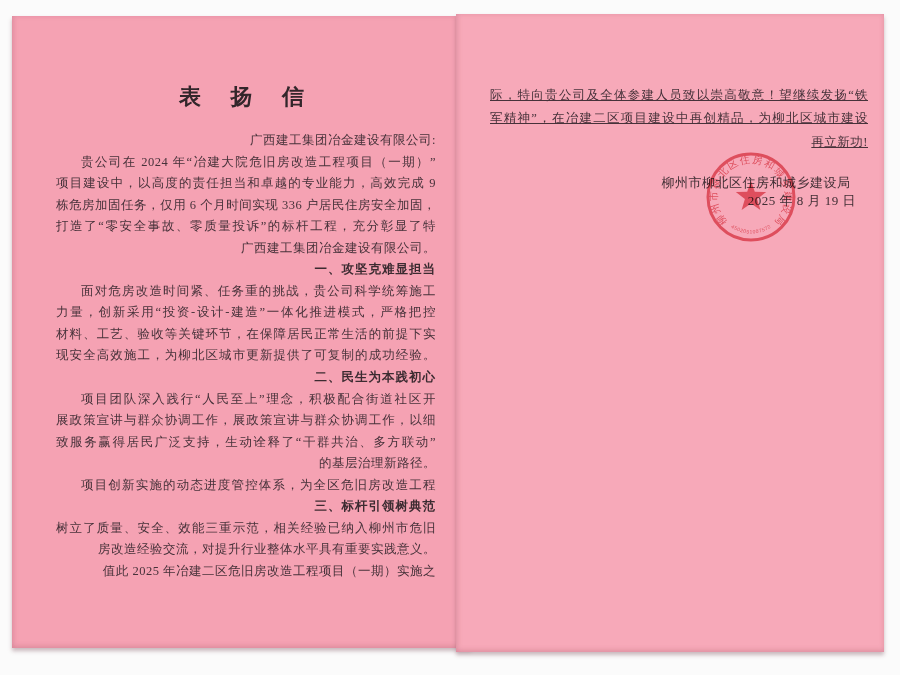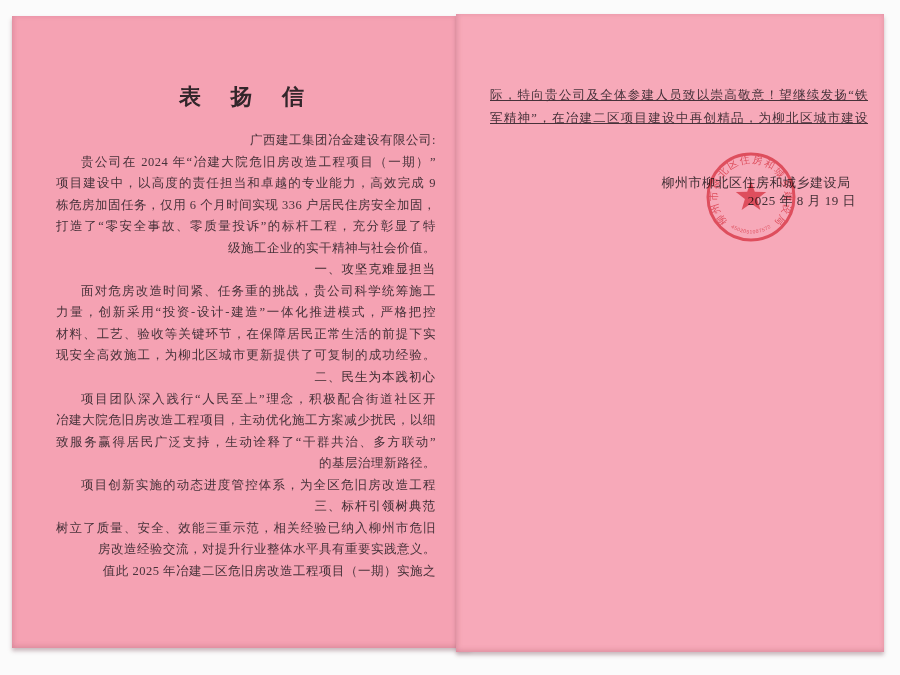--- a/index.html
+++ b/index.html
@@ -20,21 +20,21 @@
     letter-spacing:12px;text-indent:12px;color:#33262b;
   }
   .body-block{position:absolute;color:#47323a;font-size:12.5px;letter-spacing:.5px;}
   .body-left{left:44px;top:114px;width:380px;line-height:21.55px;}
   .body-right{left:34px;top:70px;width:378px;line-height:23.4px;text-decoration:underline;}
   .tline{text-align:right;white-space:normal;}
   .tline.full{text-align:justify;text-align-last:justify;text-justify:inter-character;}
   .tline.indent{text-indent:25px;}
   .tline.bold{
     font-family:"Liberation Sans","DejaVu Sans",sans-serif;
-    font-weight:400;color:#3c2b31;letter-spacing:1px;
+    font-weight:700;color:#3c2b31;letter-spacing:1px;
   }
   .signature{
     position:absolute;left:200px;top:160px;width:200px;
     text-align:center;color:#402e34;font-size:13px;letter-spacing:.5px;
   }
   .signature .org{white-space:nowrap;}
   .signature .date{margin-top:0;white-space:nowrap;text-align:right;}
   .seal{
     position:absolute;left:235px;top:123px;width:120px;height:120px;
     opacity:.74;mix-blend-mode:multiply;z-index:5;
@@ -47,43 +47,44 @@
 <div class="canvas">
 
   <div class="page page-left">
     <div class="title">表 扬 信</div>
     <div class="body-block body-left">
         <div class="tline">广西建工集团冶金建设有限公司:</div>
         <div class="tline indent full">贵公司在 2024 年“冶建大院危旧房改造工程项目（一期）”</div>
         <div class="tline full">项目建设中，以高度的责任担当和卓越的专业能力，高效完成 9</div>
         <div class="tline full">栋危房加固任务，仅用 6 个月时间实现 336 户居民住房安全加固，</div>
         <div class="tline full">打造了“零安全事故、零质量投诉”的标杆工程，充分彰显了特</div>
-        <div class="tline">级施工企业的实干精神与社会价值。</div>
+        <div class="tline">广西建工集团冶金建设有限公司。</div>
         <div class="tline indent bold">一、攻坚克难显担当</div>
         <div class="tline indent full">面对危房改造时间紧、任务重的挑战，贵公司科学统筹施工</div>
         <div class="tline full">力量，创新采用“投资-设计-建造”一体化推进模式，严格把控</div>
         <div class="tline full">材料、工艺、验收等关键环节，在保障居民正常生活的前提下实</div>
         <div class="tline full">现安全高效施工，为柳北区城市更新提供了可复制的成功经验。</div>
         <div class="tline indent bold">二、民生为本践初心</div>
         <div class="tline indent full">项目团队深入践行“人民至上”理念，积极配合街道社区开</div>
-        <div class="tline full">冶建大院危旧房改造工程项目，主动优化施工方案减少扰民，以细</div>
+        <div class="tline full">展政策宣讲与群众协调工作，展政策宣讲与群众协调工作，以细</div>
         <div class="tline full">致服务赢得居民广泛支持，生动诠释了“干群共治、多方联动”</div>
         <div class="tline">的基层治理新路径。</div>
         <div class="tline indent full">项目创新实施的动态进度管控体系，为全区危旧房改造工程</div>
         <div class="tline indent bold">三、标杆引领树典范</div>
         <div class="tline full">树立了质量、安全、效能三重示范，相关经验已纳入柳州市危旧</div>
         <div class="tline">房改造经验交流，对提升行业整体水平具有重要实践意义。</div>
         <div class="tline indent">值此 2025 年冶建二区危旧房改造工程项目（一期）实施之</div>
       </div>
   </div>
 
   <div class="page page-right">
     <div class="body-block body-right">
         <div class="tline full">际，特向贵公司及全体参建人员致以崇高敬意！望继续发扬“铁</div>
         <div class="tline full">军精神”，在冶建二区项目建设中再创精品，为柳北区城市建设</div>
+        <div class="tline">再立新功!</div>
       </div>
 
     <div class="signature">
       <div class="org">柳州市柳北区住房和城乡建设局</div>
       <div class="date">2025 年 8 月 19 日</div>
     </div>
 
     <svg class="seal" viewBox="0 0 120 120">
       <circle cx="60" cy="60" r="43" fill="none" stroke="#dd4553" stroke-width="3"></circle>
       <polygon points="60,44 63.8,54.8 75.2,55.1 66.1,62 69.4,72.9 60,66.4 50.6,72.9 53.9,62 44.8,55.1 56.2,54.8" fill="#dd4553"></polygon>

